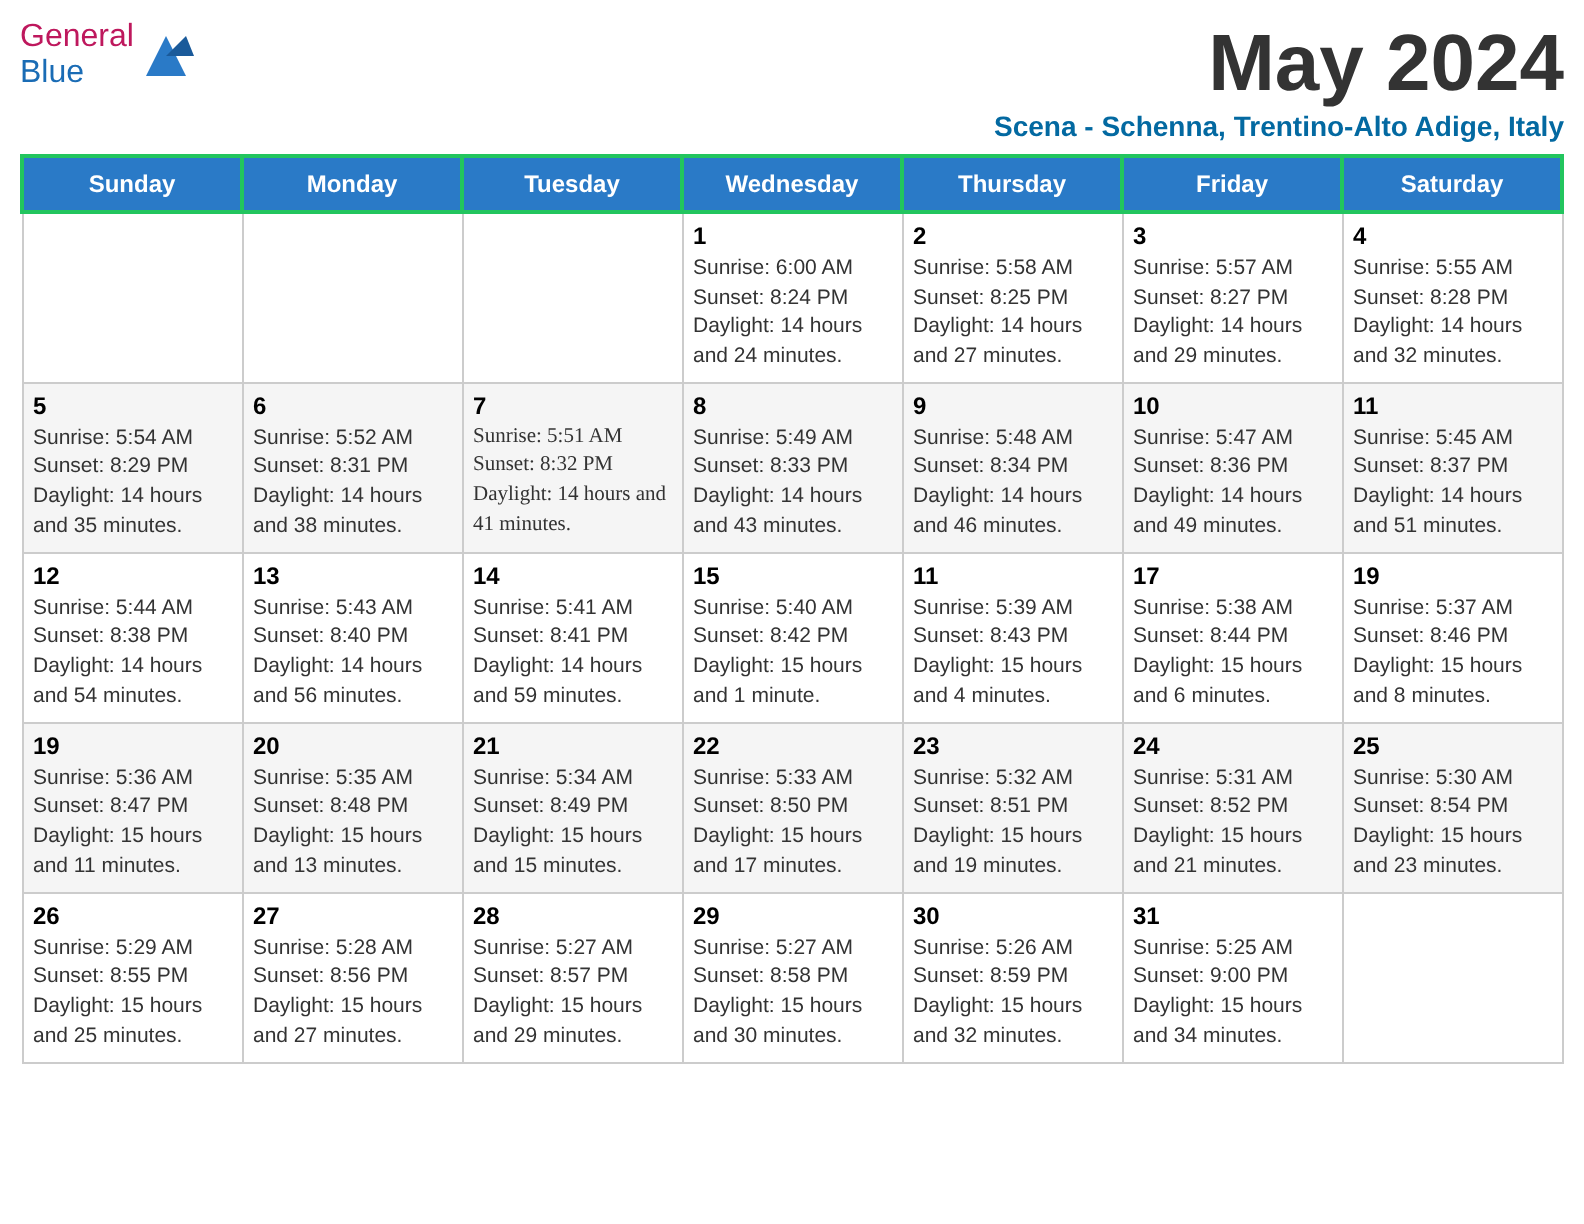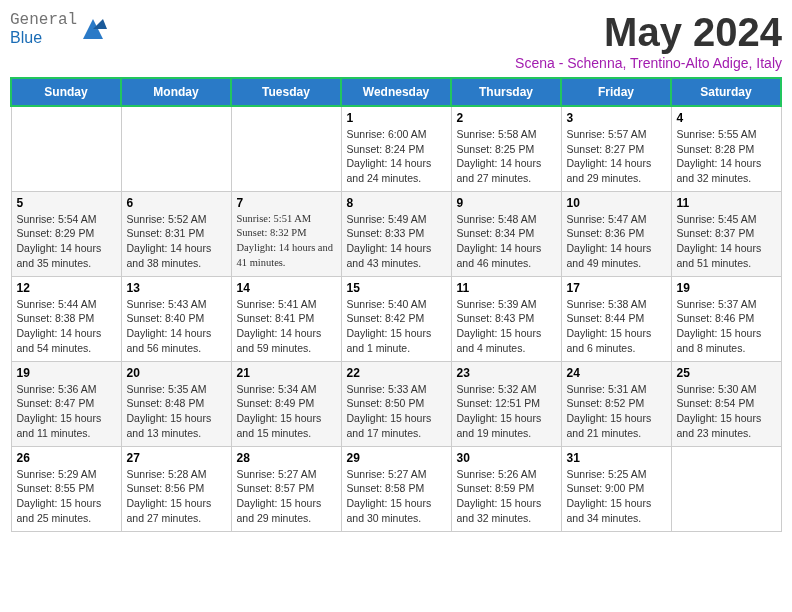--- a/index.html
+++ b/index.html
@@ -13,38 +13,39 @@
     .header {
       display: flex;
       justify-content: space-between;
       align-items: flex-start;
       margin-bottom: 6px;
     }
     .logo {
       display: flex;
       align-items: center;
     }
-    .logo-general { color: #737373; font-family: Liberation Mono, monospace; }
+    .logo-general { color: #be185d; }
     .logo-blue { color: #1a6cb5; }
     .logo-icon {
       width: 28px;
       height: 28px;
       margin-left: 2px;
     }
     .title-block {
       text-align: right;
     }
     .month-title {
       font-size: 40px;
       font-weight: bold;
       color: #333;
     }
     .location-title {
       font-size: 14px;
-      color: #a21caf;
+      color: #0369a1;
+      font-weight: bold;
     }
     table {
       width: 100%;
       border-collapse: collapse;
       font-size: 11px;
     }
     thead tr th {
       background-color: #2a7ac7;
       color: #fff;
       text-align: center;
@@ -250,21 +251,21 @@
         </td>
         <td>
           <div class="day-number">22</div>
           <div class="day-info" style="white-space: pre-line;">Sunrise: 5:33 AM
 Sunset: 8:50 PM
 Daylight: 15 hours and 17 minutes.</div>
         </td>
         <td>
           <div class="day-number">23</div>
           <div class="day-info" style="white-space: pre-line;">Sunrise: 5:32 AM
-Sunset: 12:51 PM
+Sunset: 8:51 PM
 Daylight: 15 hours and 19 minutes.</div>
         </td>
         <td>
           <div class="day-number">24</div>
           <div class="day-info" style="white-space: pre-line;">Sunrise: 5:31 AM
 Sunset: 8:52 PM
 Daylight: 15 hours and 21 minutes.</div>
         </td>
         <td>
           <div class="day-number">25</div>

